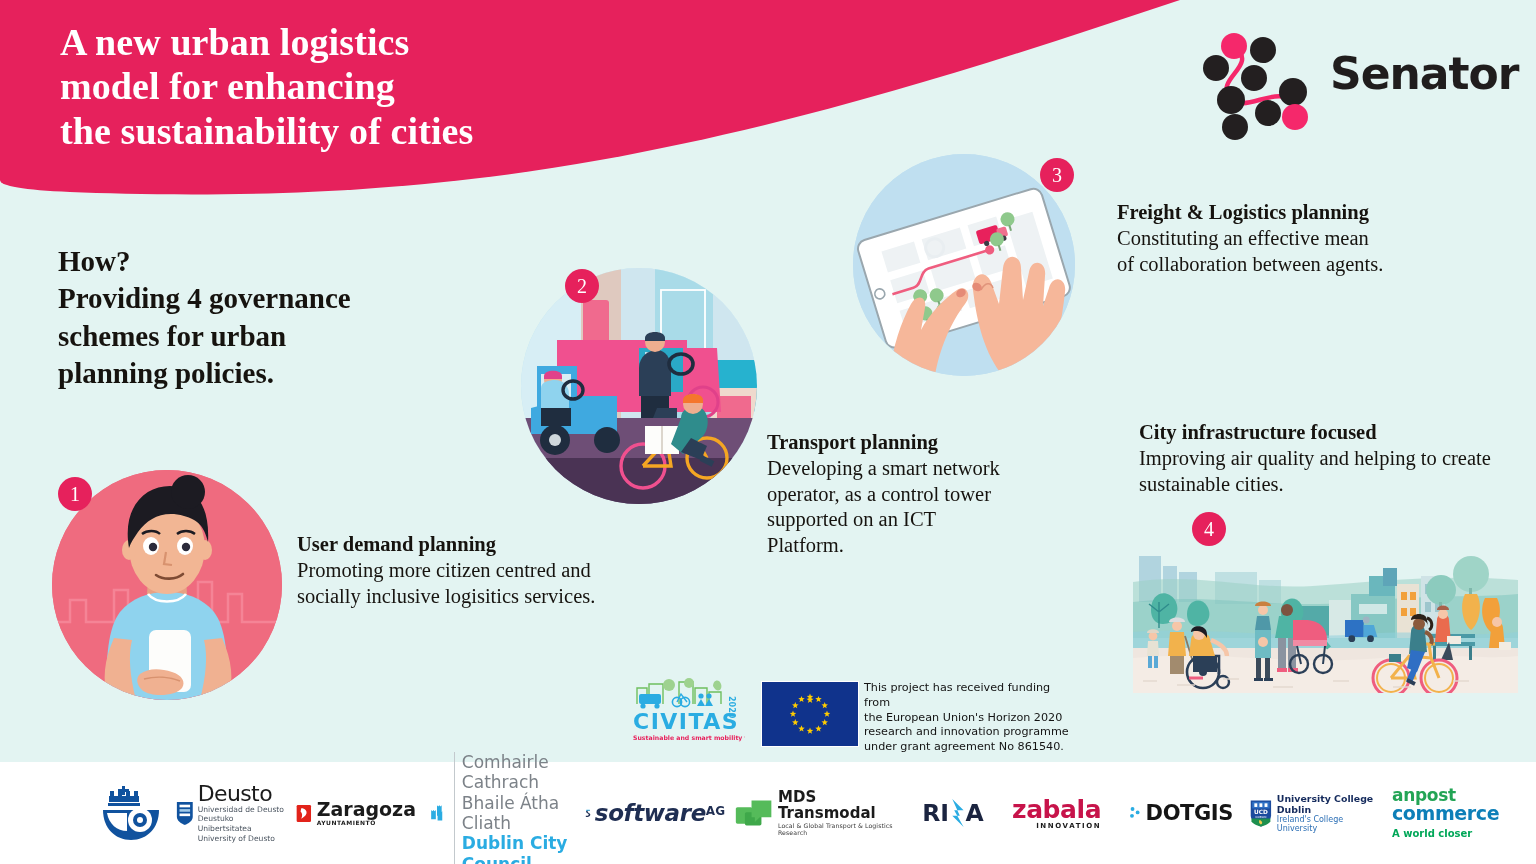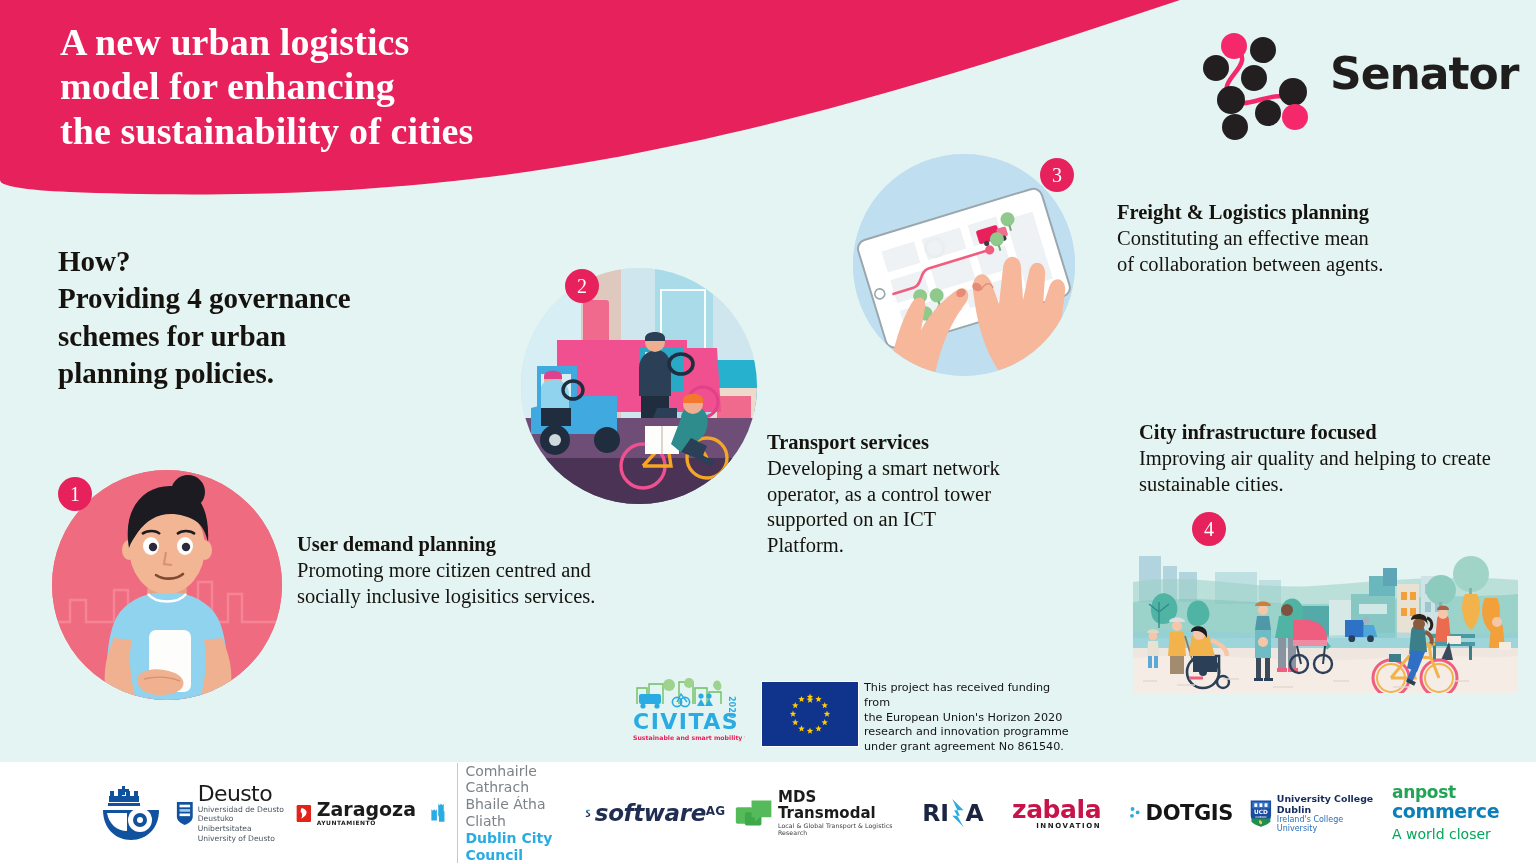--- a/index.html
+++ b/index.html
@@ -89,24 +89,24 @@
   #p-dublin{left:430px;width:152px;}
   #p-software{left:585px;width:140px;}
   #p-mds{left:735px;width:175px;}
   #p-rina{left:922px;width:75px;}
   #p-zabala{left:1012px;width:105px;}
   #p-dotgis{left:1128px;width:105px;}
   #p-ucd{left:1250px;width:135px;}
   #p-anpost{left:1392px;width:115px;}
 
   .deusto-txt{font-size:7.6px;line-height:1.28;color:#4b5560;}
-  .dublin-txt{font-size:14px;line-height:1.2;color:#7c8288;}
+  .dublin-txt{font-size:17px;line-height:1.2;color:#7c8288;}
   .dublin-blue{color:#2aace2;font-weight:bold;}
   .mds-sub{font-size:6.2px;color:#3a3a3a;letter-spacing:.1px;}
-  .anpost-sub{font-size:14px;color:#00a758;font-weight:normal;}
+  .anpost-sub{font-size:10px;color:#00a758;font-weight:bold;}
   .ucd-txt1{font-size:9.4px;font-weight:bold;color:#142a5c;}
   .ucd-txt2{font-size:8px;color:#2c6fb5;}
 </style>
 </head>
 <body>
 
 <div class="stage">
 
   <svg class="header-blob" viewBox="0 0 1180 210" preserveAspectRatio="none">
     <path d="M0,0 L1180,0 C1000,60 820,120 600,160 C380,200 180,196 70,192 C24,190 0,186 0,180 Z" fill="#e6215c"></path>
@@ -473,21 +473,21 @@
     </svg>
   </div>
   <div class="badge" id="b4">4</div>
 
   <div class="txt" id="txt1">
     <div class="t-head">User demand planning</div>
     <div class="t-body">Promoting more citizen centred and socially inclusive logisitics services.</div>
   </div>
 
   <div class="txt" id="txt2">
-    <div class="t-head">Transport services</div>
+    <div class="t-head">Transport planning</div>
     <div class="t-body">Developing a smart network operator, as a control tower supported on an ICT Platform.</div>
   </div>
 
   <div class="txt" id="txt3">
     <div class="t-head">Freight &amp; Logistics planning</div>
     <div class="t-body">Constituting an effective mean of collaboration between agents.</div>
   </div>
 
   <div class="txt" id="txt4">
     <div class="t-head">City infrastructure focused</div>

